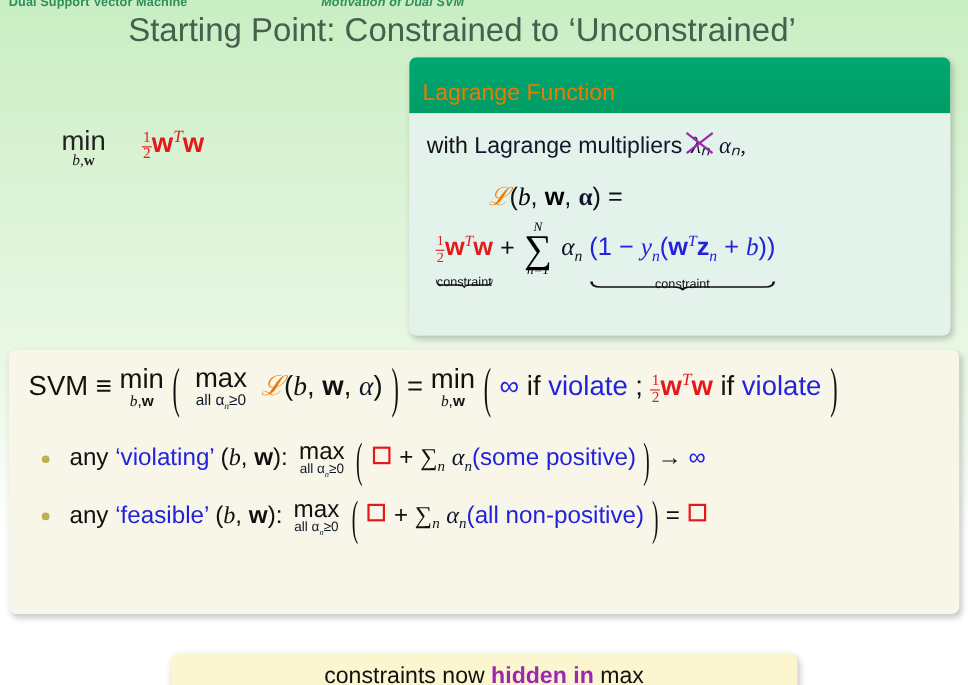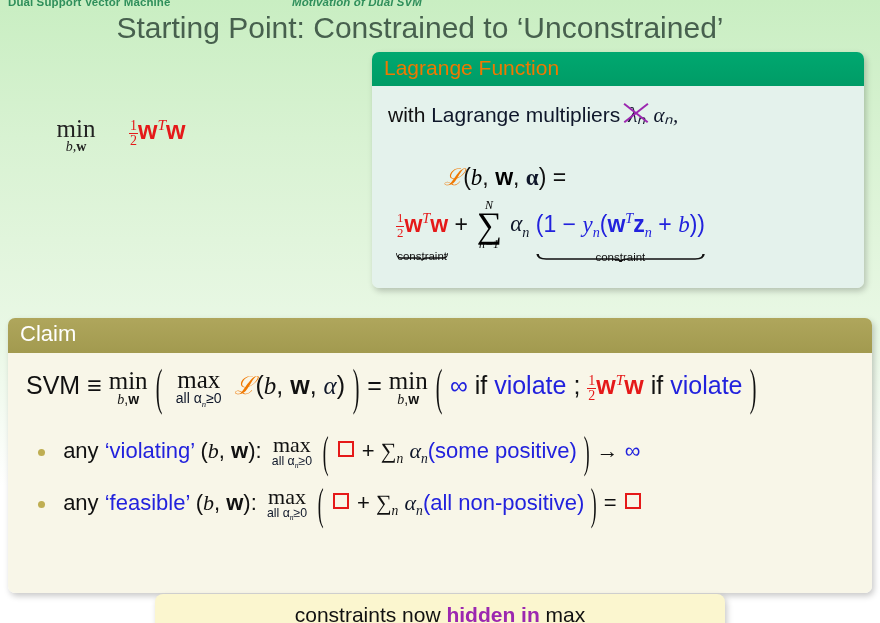--- a/index.html
+++ b/index.html
@@ -44,47 +44,47 @@
   .sup { font-size: .62em; vertical-align: super; font-family: "Liberation Serif", serif; font-style: italic; }
   .sub { font-size: .62em; vertical-align: sub;   font-family: "Liberation Serif", serif; font-style: italic; }
 
   .frac { display: inline-block; vertical-align: -0.42em; text-align: center; font-size: .56em; line-height: 1.02;
           font-family: "Liberation Serif", serif; font-style: normal; }
   .frac .num { display: block; border-bottom: 1.4px solid currentColor; padding: 0 1px; }
   .frac .den { display: block; padding: 0 1px; }
 
   .bigparen { display: inline-block; font-size: 1.0em; transform: scaleY(2.0) scaleX(.8); vertical-align: -0.10em; font-family: "Liberation Serif", serif; }
   .limop { display: inline-block; text-align: center; vertical-align: middle; line-height: 1.0; }
-  .limop .op { display: block; font-size: 1em; font-family: Liberation Serif, serif; }
+  .limop .op { display: block; font-size: 1em; font-family: Liberation Sans, sans-serif; }
   .limop .un { display: block; font-size: .56em; margin-top: -1px; }
 
   
   .leftmath {
     position: absolute; left: 30px; top: 116px;
     font-size: 25px; color: #222; white-space: nowrap;
   }
   .leftmath .row { display: block; margin-bottom: 4px; }
   .lm-lab { display: inline-block; width: 92px; text-align: center; vertical-align: top; }
   .lm-body{ display: inline-block; vertical-align: top; }
 
   
   .block { position: absolute; border-radius: 7px; box-shadow: 2px 3px 6px rgba(0,0,0,.22); overflow: hidden; }
   .block .bhead {
-    font-size: 21px; padding: 4px 12px 6px 12px; color: #ffffff;
+    font-size: 21px; padding: 21px 12px 6px 12px; color: #ffffff;
     line-height: 1.12;
   }
   .block .bbody { padding: 8px 12px 10px 12px; }
 
   
   #lagrange { left: 372px; top: 52px; width: 492px; }
   #lagrange .bhead { background: linear-gradient(to bottom, #00a870 0%, #009c66 100%); color: #f07800; }
   #lagrange .bbody { background: #e4f2ec; height: 202px; box-sizing: border-box; }
 
   .lg-line1 { font-size: 21px; color: #111; margin: 6px 0 0 4px; white-space: nowrap; }
-  .lg-eq    { font-size: 23px; margin: 32px 0 0 60px; white-space: nowrap; }
+  .lg-eq    { font-size: 23px; margin: 16px 0 0 60px; white-space: nowrap; }
   .lg-main  { font-size: 23px; margin: 8px 0 0 12px; white-space: nowrap; position: relative; }
 
   
   .strike-x { position: relative; display: inline-block; padding: 0 2px; }
   .strike-x .xline1, .strike-x .xline2 {
     position: absolute; left: -5px; top: 50%; width: 30px; height: 1.6px;
     background: #9c27b0; transform-origin: center;
   }
   .strike-x .xline1 { transform: translateY(-2px) rotate(-38deg); }
   .strike-x .xline2 { transform: translateY(-2px) rotate(38deg); }
@@ -213,21 +213,20 @@
             </svg>
           </span>
           <span class="ublabel">constraint</span>
         </span>
       </div>
 
     </div>
   </div>
 
   <div class="block" id="claim">
-    <div class="bhead">Claim</div>
     <div class="bbody">
 
       <div class="svmline">
         <span>SVM</span>
         <span>≡</span>
         <span class="limop">
           <span class="op">min</span>
           <span class="un"><span class="mi">b</span>,<span class="mb">w</span></span>
         </span>
         <span class="bigparen">(</span>

